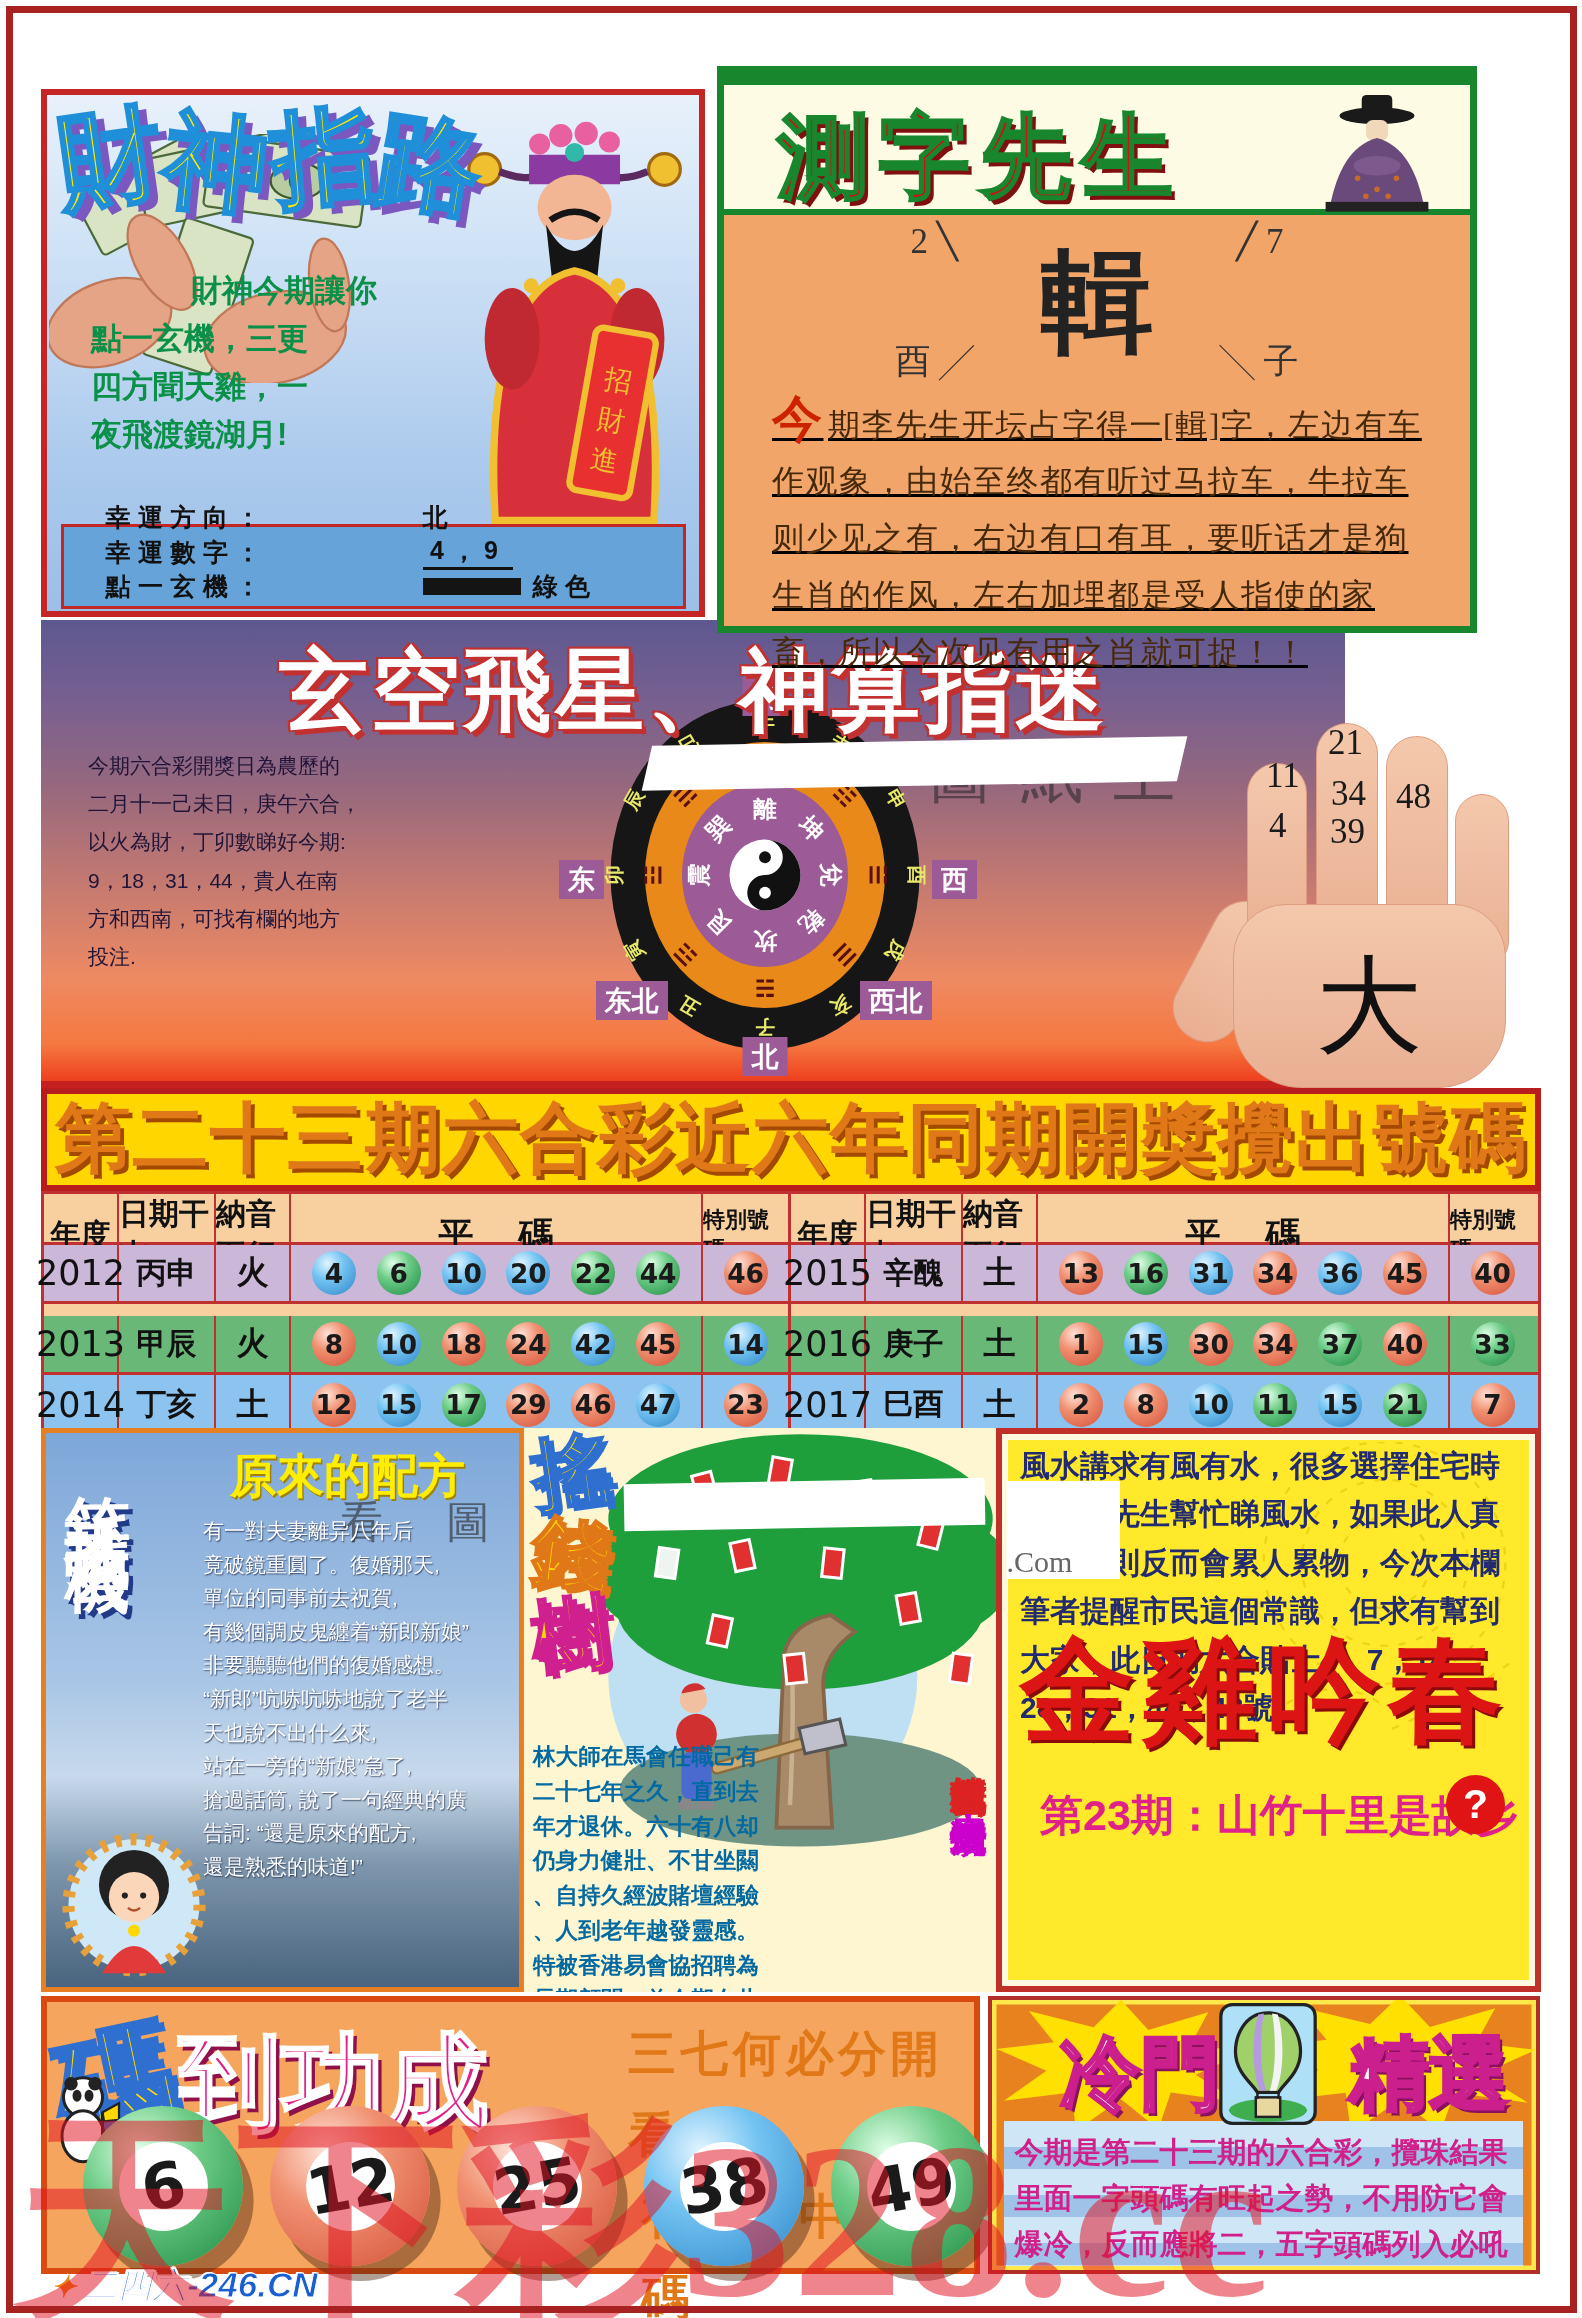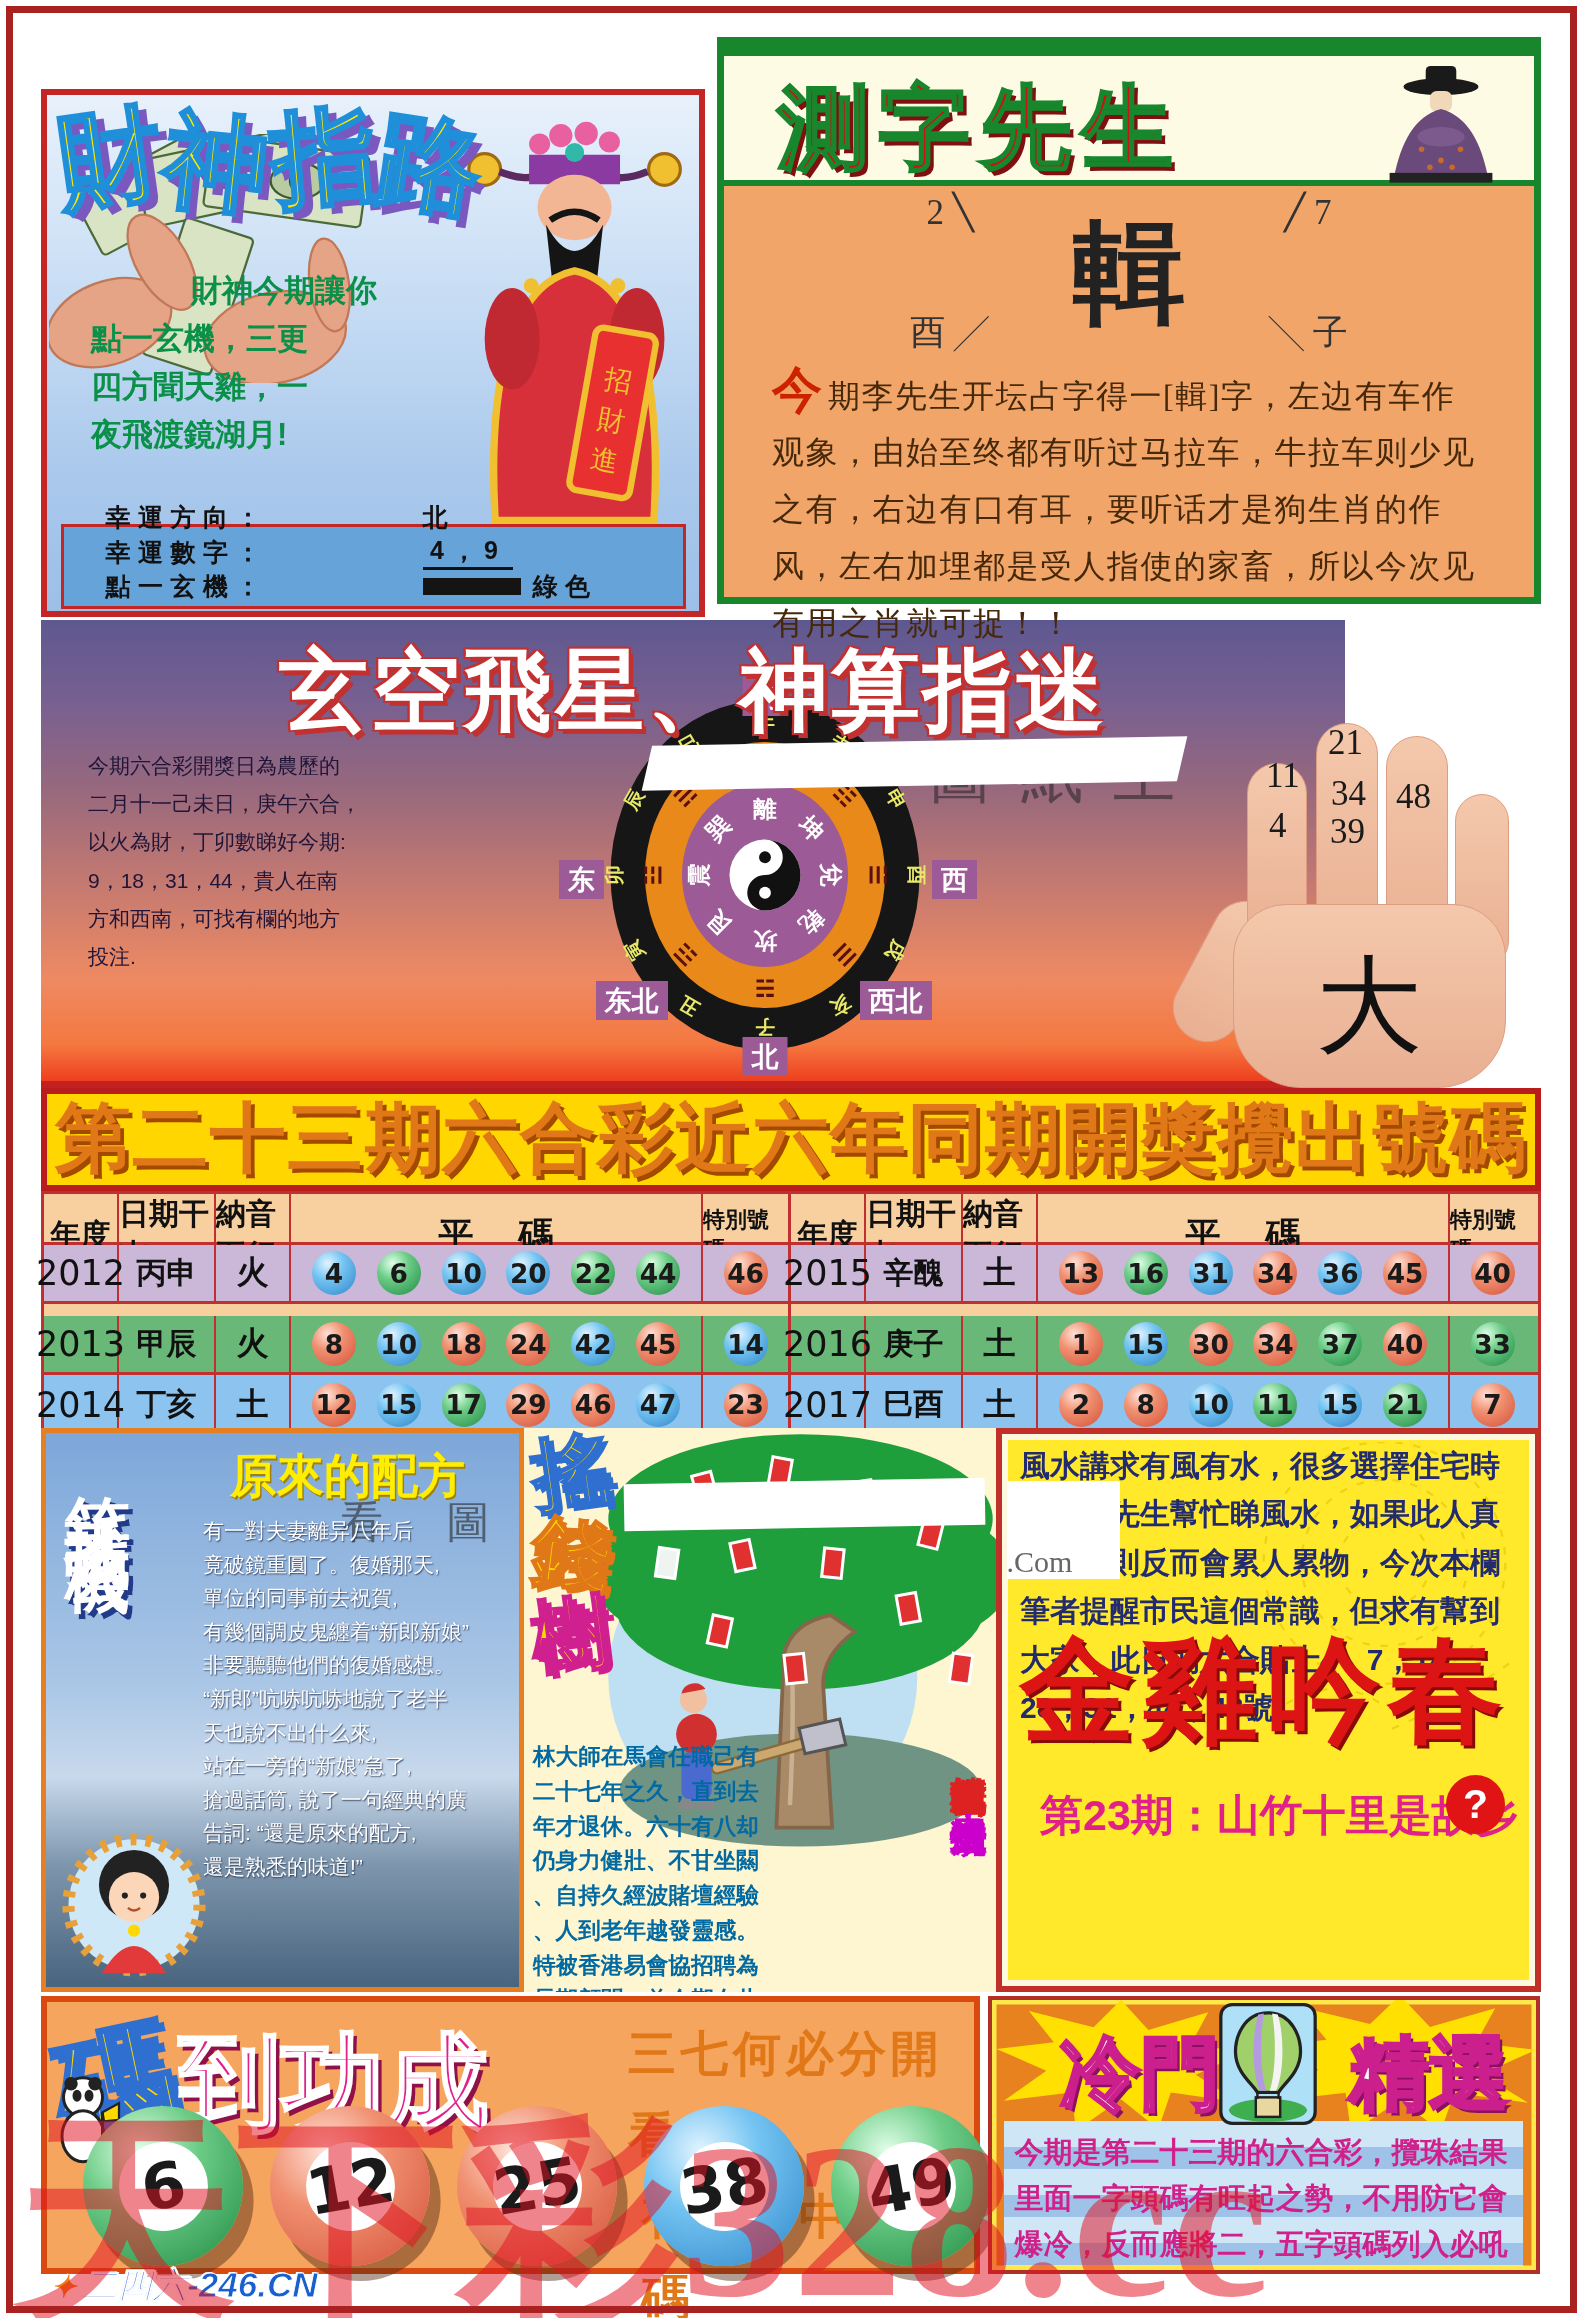--- a/index.html
+++ b/index.html
@@ -22,22 +22,22 @@
   .cs-poem { left:44px; top:172px; width:355px; z-index:3; color:#0a9048; font-size:31px; font-weight:bold; line-height:1.55;}
   .cs-poem .ln:first-child { padding-left:100px; }
   .cs-lucky { left:13.6px; top:429px; width:625px; height:85px; background:#66a3d8; border:3.8px solid #c42525;
     padding:4.5px 15px 3px 42px; display:flex; flex-direction:column; justify-content:flex-end; z-index:4;}
   .lk-row { display:flex; align-items:center; font-size:25px; font-weight:bold; color:#111; letter-spacing:7.5px;}
   .lk-label { width:317px; }
   .lk-num { border-bottom:3px solid #111; padding:0 7.5px; }
   .lk-swatch { display:inline-block; width:98px; height:16.6px; background:#141414; margin-right:12px; }
 
   
-  .p-cezi { left:717px; top:37px; width:824px; height:567px; border:7.5px solid #17862c; border-top:19.6px solid #17862c;
-    background:#f2a569; z-index:5; }
+  .p-cezi { left:717px; top:66px; width:760px; height:567px; border:7.5px solid #17862c; border-top:19.6px solid #17862c;
+    background:#f2a569; z-index:5;text-decoration:underline; }
   .cz-head { position:relative; height:130px; background:#fdfbe4; border-bottom:6px solid #17862c; }
   .cz-title { position:absolute; left:53px; top:10.6px; font-size:91px; font-weight:bold; color:#cc1212;
     -webkit-text-stroke:2.3px #17862c; text-shadow:4.5px 4.5px 0 #801010; letter-spacing:10.6px;}
   .cz-seer { position:absolute; right:13.6px; top:3px; width:158px; height:125px; }
   .cz-diagram { position:relative; height:174px; }
   .cz-glyph { position:absolute; left:50%; top:50%; transform:translate(-50%,-50%); font-family:"Liberation Serif",serif;
     font-size:113px; font-weight:bold; color:#222; }
   .cz-corner { position:absolute; font-family:"Liberation Serif",serif; font-size:35px; color:#333; }
   .cz-tl{ left:25%; top:6px; } .cz-tr{ right:25%; top:6px; } .cz-bl{ left:23%; bottom:4.5px; } .cz-br{ right:23%; bottom:4.5px; }
   .cz-body { padding:4.5px 48px 0 48px; font-family:"Liberation Serif",serif; font-size:32px; line-height:1.78;

